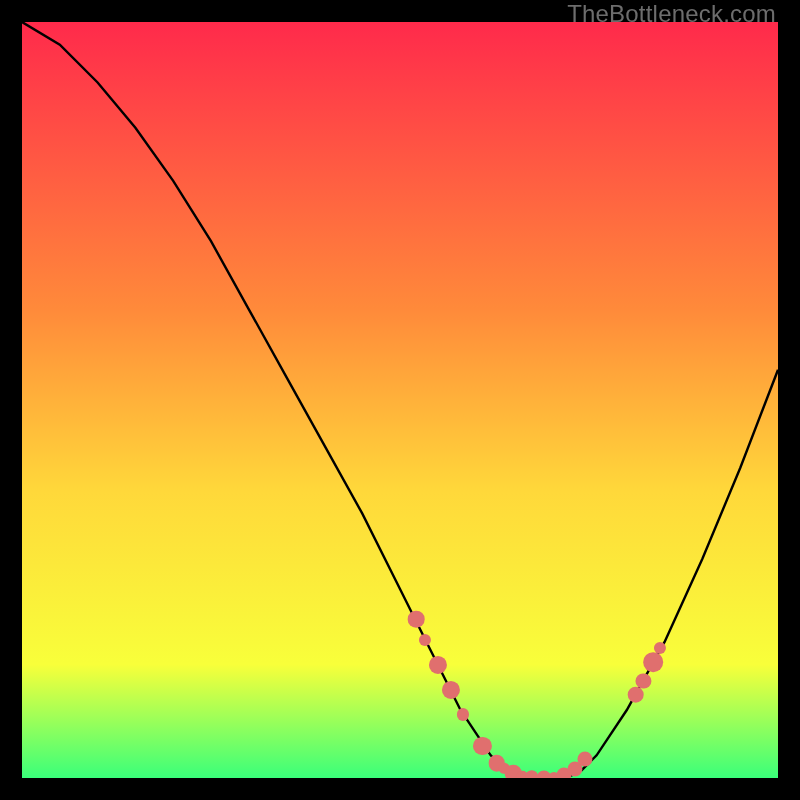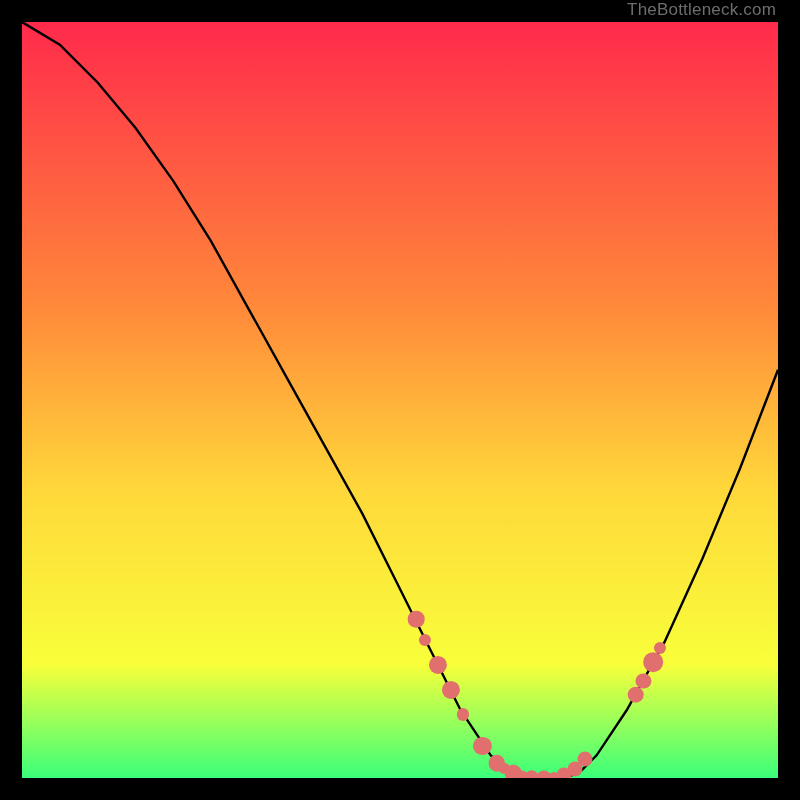--- a/index.html
+++ b/index.html
@@ -39,21 +39,21 @@
     top: 0;
     width: 756px;
     height: 756px;
   }
   .branding {
     position: absolute;
     top: 0px;
     right: 24px;
     color: #6d6d6d;
     font-family: Arial, Helvetica, sans-serif;
-    font-size: 17px;
+    font-size: 24px;
     font-weight: 500;
     letter-spacing: 0.2px;
   }
   .dot {
     position: absolute;
     border-radius: 50%;
     transform: translate(-50%, -50%);
   }
 </style>
 </head>

